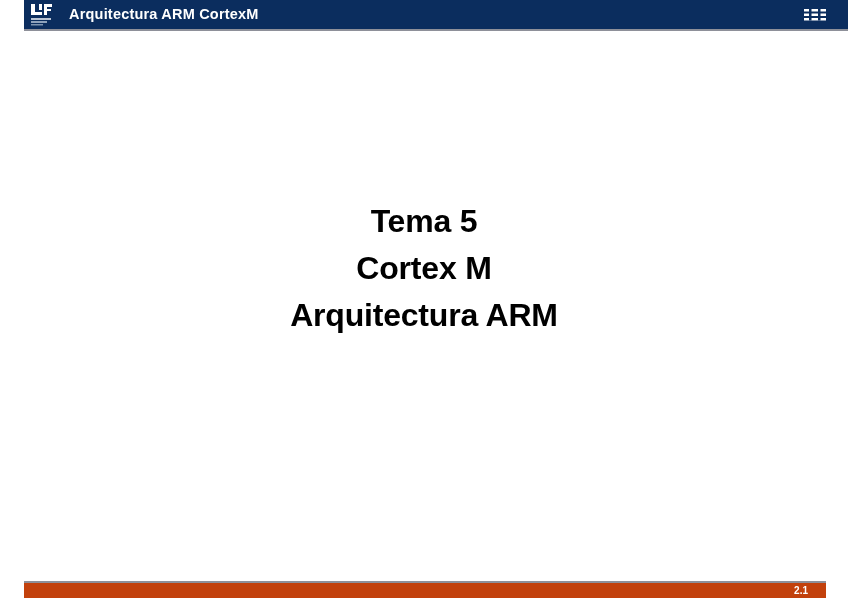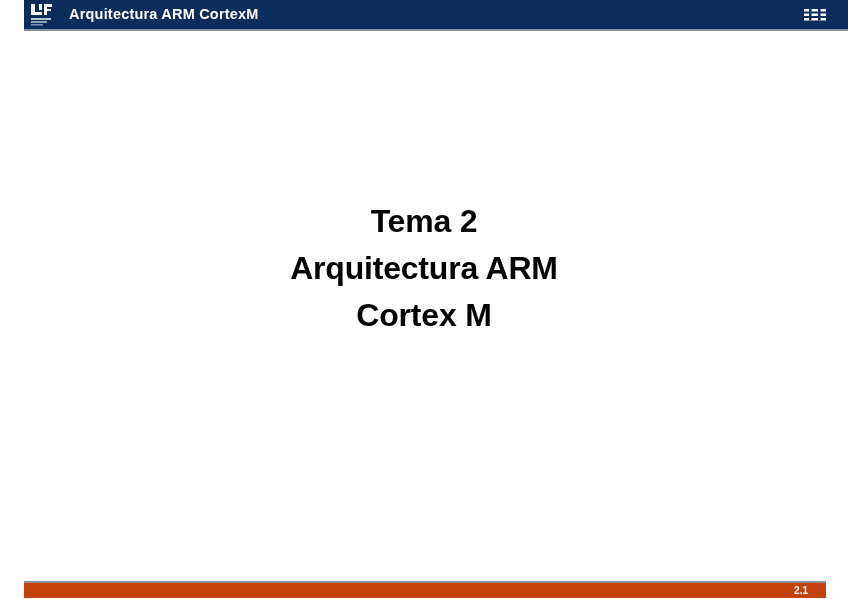--- a/index.html
+++ b/index.html
@@ -134,22 +134,22 @@
         <rect x="1" y="6.5" width="22" height="2.5" fill="#ffffff"></rect>
         <rect x="1" y="11" width="22" height="2.5" fill="#ffffff"></rect>
         <rect x="6" y="2" width="2.5" height="11.5" fill="#0b2d5e"></rect>
         <rect x="15" y="2" width="2.5" height="11.5" fill="#0b2d5e"></rect>
       </svg>
     </span>
 
   </div>
 
   <div id="title-block">
-    <div class="title-line">Tema 2</div>
+    <div class="title-line">Tema 5</div>
+    <div class="title-line">Cortex M</div>
     <div class="title-line">Arquitectura ARM</div>
-    <div class="title-line">Cortex M</div>
   </div>
 
   <div id="footer-bar">
     <span id="footer-page-number">2.1</span>
   </div>
 
 </div>
 
 </body></html>

